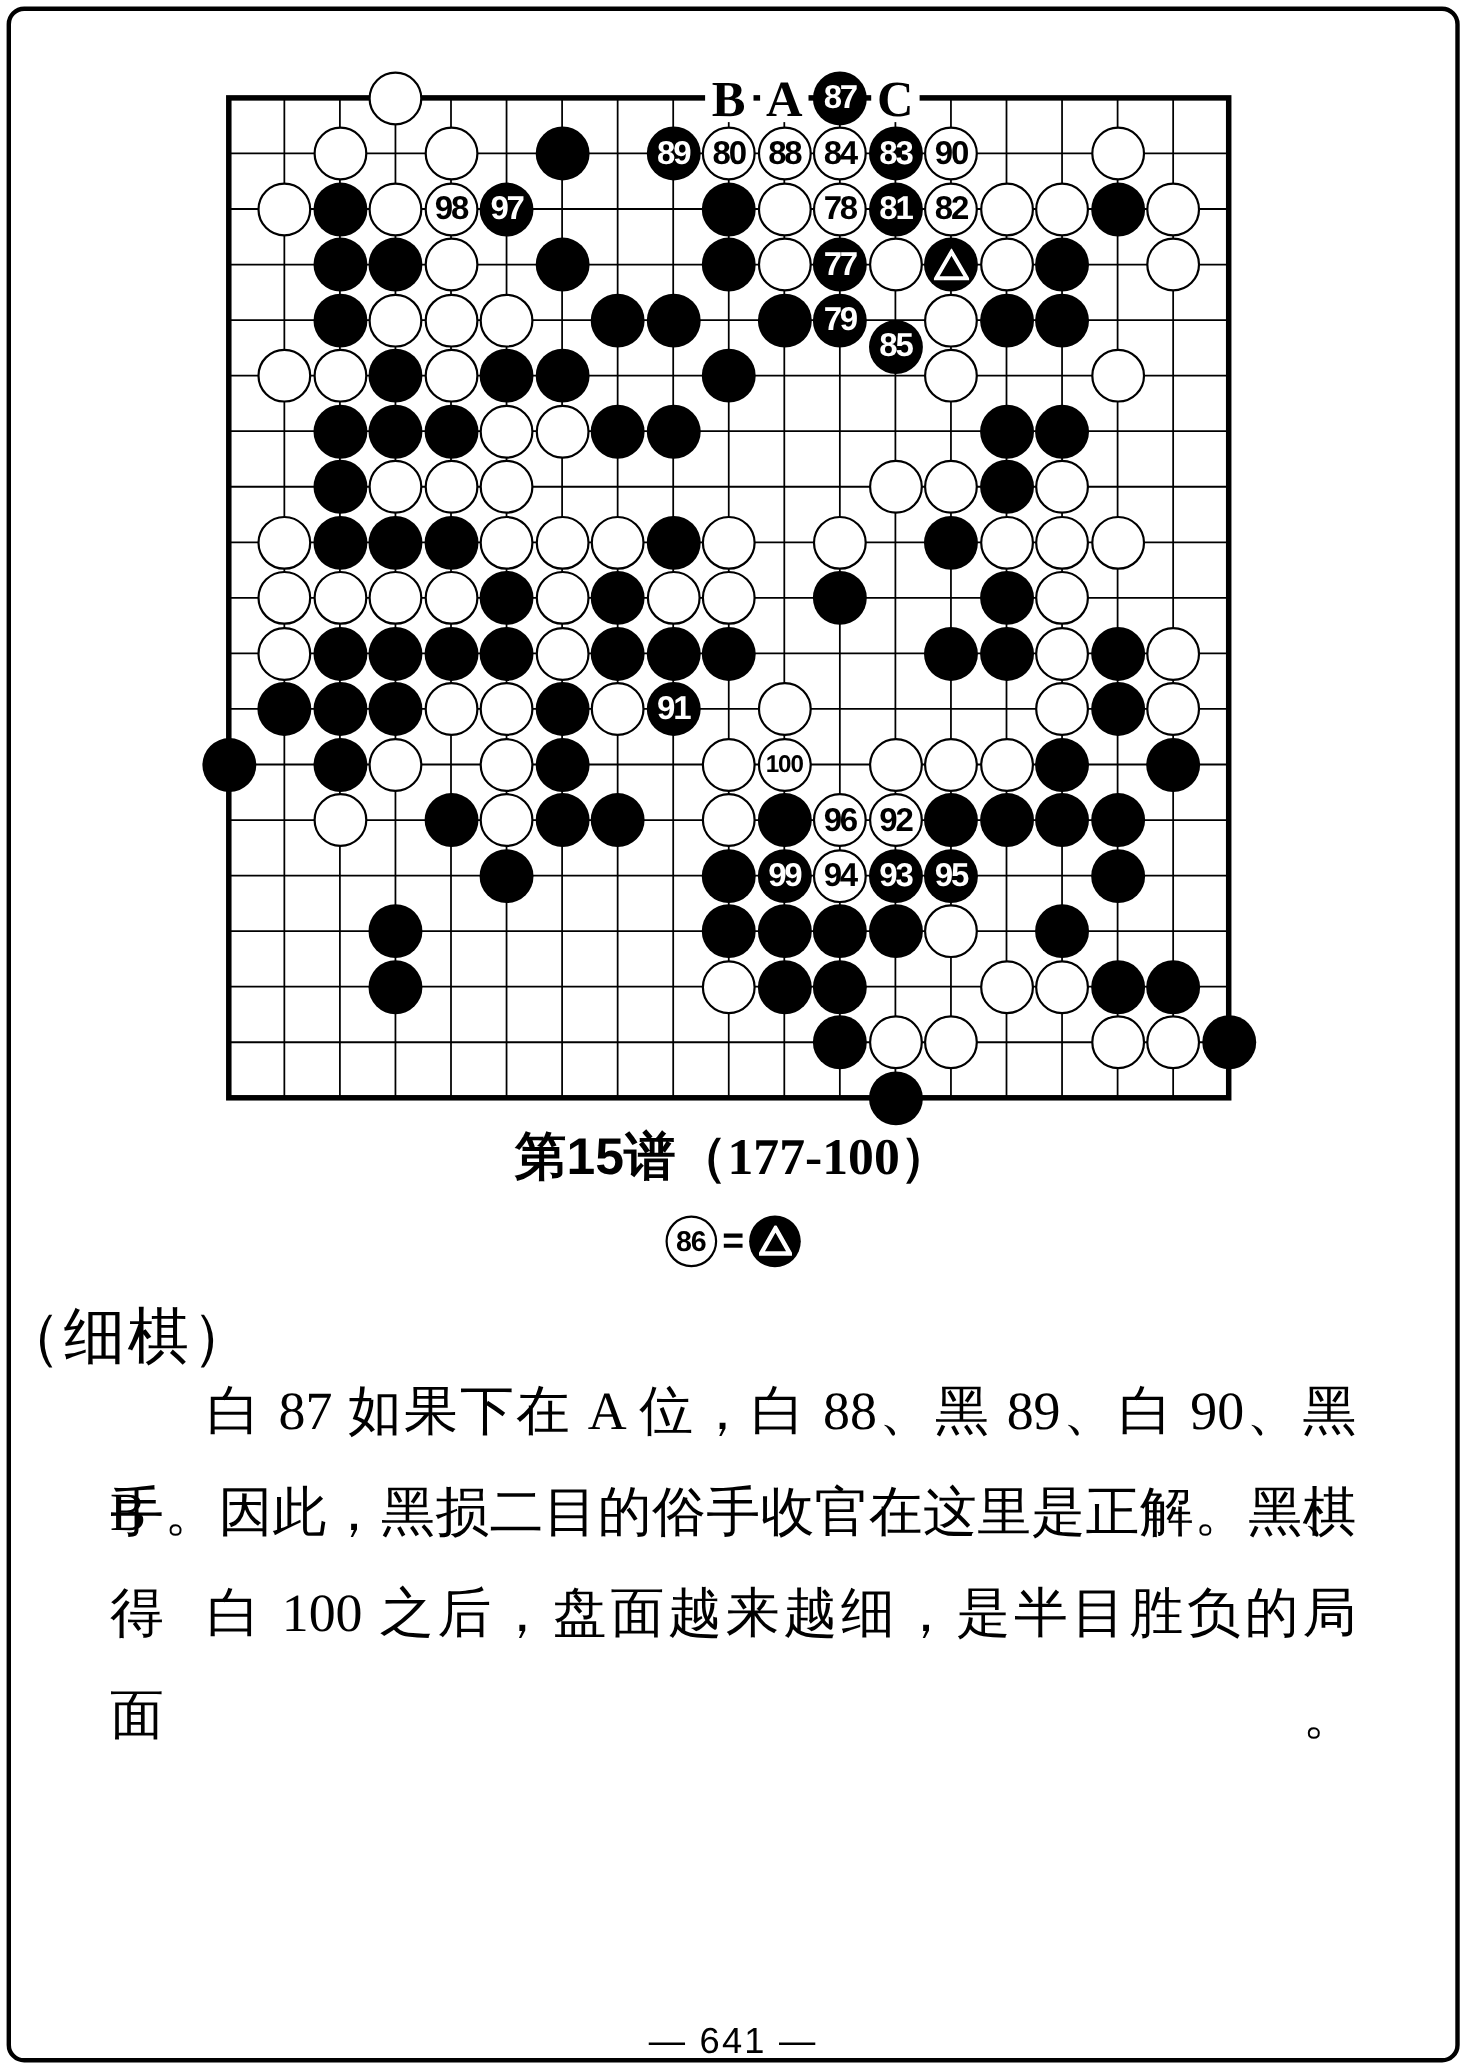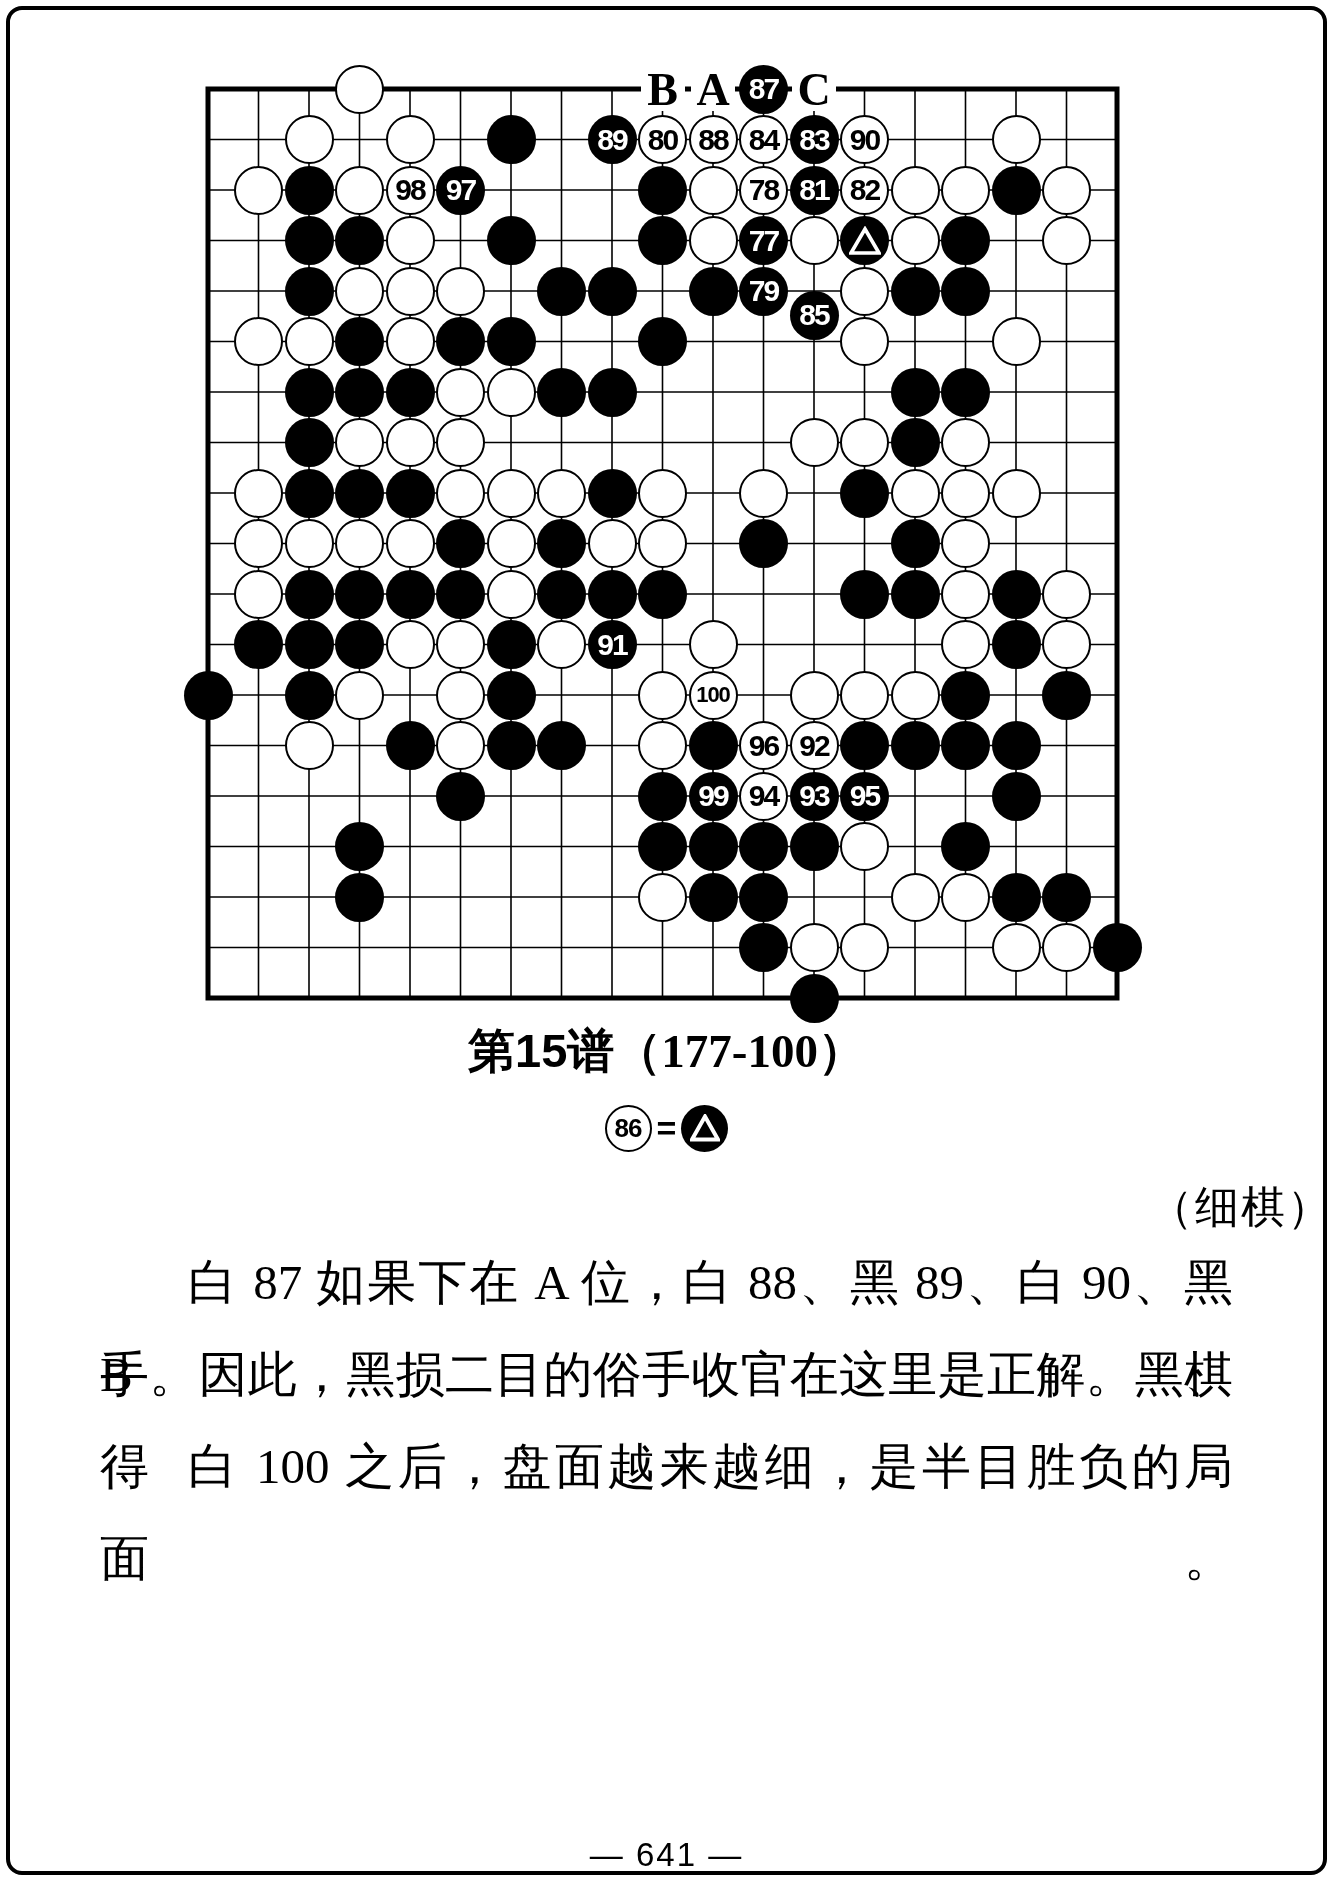--- a/index.html
+++ b/index.html
@@ -41,22 +41,22 @@
   .mini-stone {
     width:47px; height:47px; border-radius:50%; box-sizing:border-box; flex:0 0 auto;
     display:flex; align-items:center; justify-content:center;
     font-family:"Liberation Sans","DejaVu Sans",sans-serif;
   }
   .mini-stone.w { background:#fff; border:2px solid #000; color:#000; }
   .mini-stone.b { background:#000; color:#fff; }
   .mini-stone .lab { font-size:26px; font-weight:600; letter-spacing:-1px; }
   .equiv-eq { font-family:"Liberation Sans","DejaVu Sans",sans-serif; font-size:34px; font-weight:700; }
   .subtitle {
-    position:absolute; top:1178px; left:0; width:1333px; text-align:right;
-    font-size:44px; letter-spacing:2px;
+    position:absolute; top:1178px; left:0; width:1333px; text-align:left;
+    font-size:56px; letter-spacing:2px;
   }
   .text-block { position:absolute; left:100px; top:1237px; width:1133px; font-size:49px; }
   .tline { height:92px; line-height:92px; text-align:justify; }
   .tline.fill { text-align-last:justify; }
   .tline.indent { text-indent:88px; }
   .footer {
     position:absolute; top:1836px; left:0; width:1333px; text-align:center;
     font-family:"Liberation Sans","DejaVu Sans",sans-serif; font-size:33px; letter-spacing:2px;
   }
 </style>

